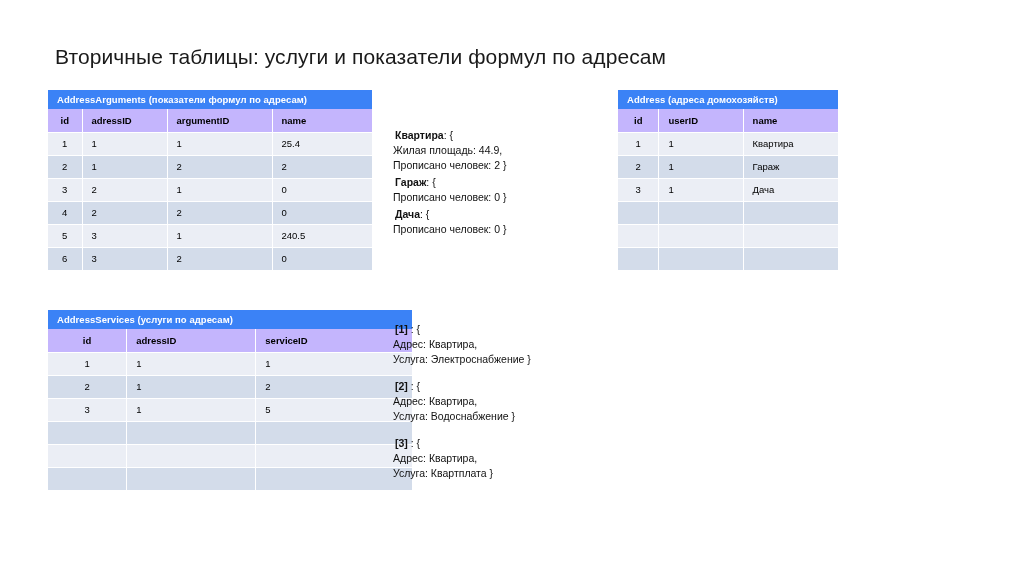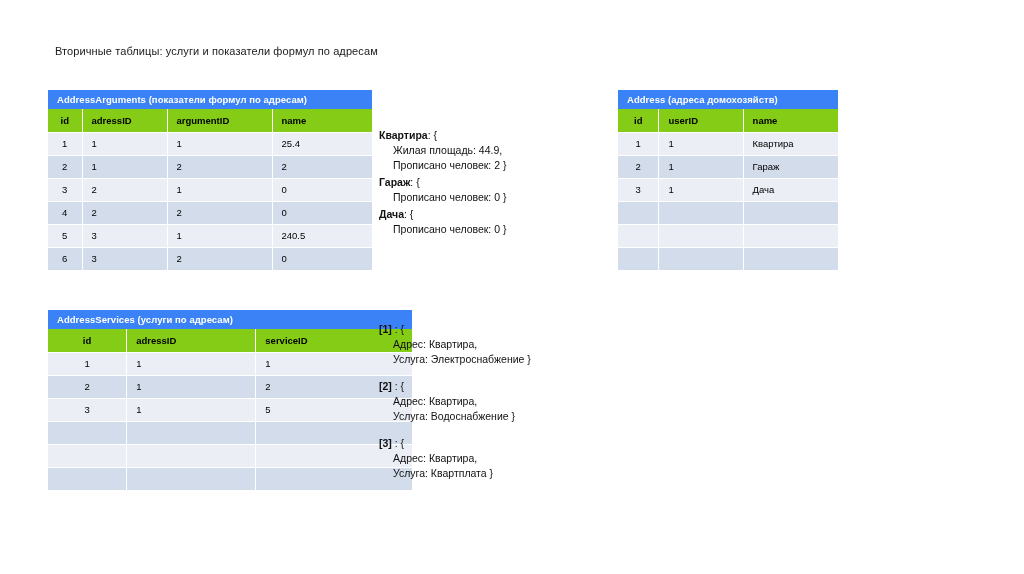--- a/index.html
+++ b/index.html
@@ -16,21 +16,21 @@
     font-family: "Liberation Sans", "DejaVu Sans", sans-serif;
     color: #000000;
     -webkit-font-smoothing: antialiased;
   }
 
   
   #slide-title {
     position: absolute;
     left: 55px;
     top: 45px;
-    font-size: 11px;
+    font-size: 21px;
     font-weight: normal;
     color: #1a1a1a;
     letter-spacing: 0.1px;
     white-space: nowrap;
   }
 
   
   .tbl-block {
     position: absolute;
   }
@@ -62,21 +62,21 @@
     box-sizing: border-box;
     text-align: left;
     vertical-align: middle;
     overflow: hidden;
     white-space: nowrap;
   }
   table.grid td:last-child, table.grid th:last-child {
     border-right: none;
   }
   table.grid thead th {
-    background: #84cc16;
+    background: #c4b5fd;
     font-weight: bold;
     font-size: 9.5px;
     color: #000000;
   }
   table.grid tbody tr.band-light td { background: #ebeef5; }
   table.grid tbody tr.band-dark  td { background: #d3dcea; }
   table.grid td.col-id, table.grid th.col-id {
     text-align: center;
     padding-left: 0;
   }
@@ -90,21 +90,21 @@
   .note-block {
     position: absolute;
     font-size: 10.5px;
     line-height: 15px;
     color: #111111;
   }
   #note-apartments { left: 379px; top: 128px; width: 215px; }
   #note-services   { left: 379px; top: 322px; width: 215px; }
   .note-group { margin-bottom: 2px; }
   .note-group.spaced { margin-bottom: 12px; }
-  .note-head { font-weight: bold; white-space: nowrap; }
+  .note-head { font-weight: bold; white-space: nowrap; margin-left: 16px; }
   .note-head .note-head-tail { font-weight: normal; }
   .note-line {
     padding-left: 14px;
     white-space: nowrap;
   }
 </style>
 </head>
 <body>
 
 <div id="slide-title">Вторичные таблицы: услуги и показатели формул по адресам</div>

